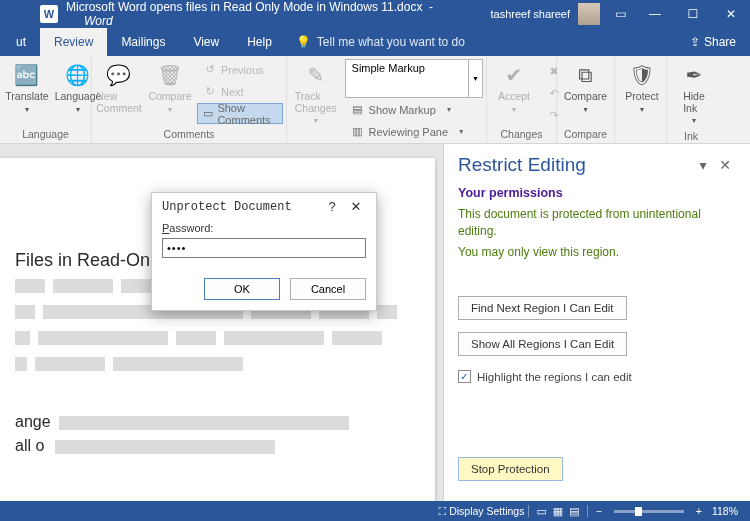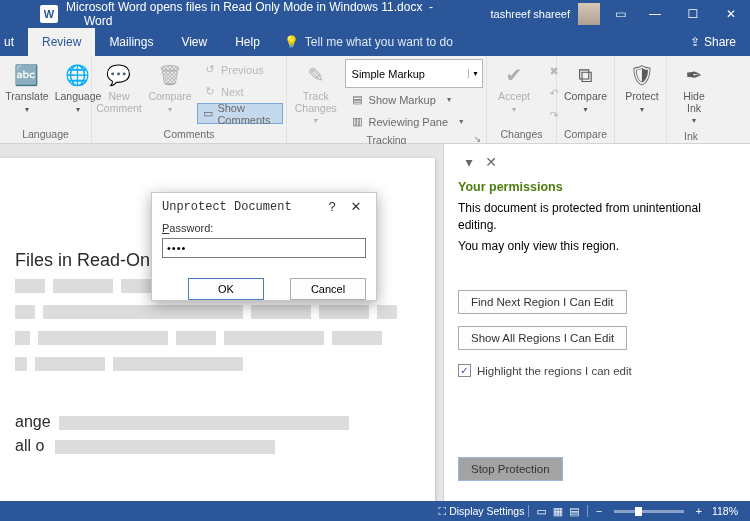--- a/index.html
+++ b/index.html
@@ -1,85 +1,85 @@
 <!DOCTYPE html>
 <html><head>
   <meta charset="utf-8">
   <style>
     * { margin: 0; padding: 0; box-sizing: border-box; font-family: "Segoe UI", Tahoma, sans-serif; }
     body { width: 750px; height: 521px; overflow: hidden; background: #f3f3f3; position: relative; }
     
     .titlebar { height: 28px; background: #2b579a; color: #fff; display: flex; align-items: center; font-size: 12px; }
     .titlebar .wordicon { width: 18px; height: 18px; background: #fff; margin: 0 8px 0 40px; display: flex; align-items: center; justify-content: center; color: #2b579a; font-weight: bold; font-size: 11px; border-radius: 2px; }
     .titlebar .title-text { flex: 1; }
-    .titlebar .appname { margin-left: 18px; }
+    .titlebar .appname { margin-left: 18px; font-style: italic; }
     .titlebar .user { padding: 0 8px; font-size: 11px; }
     .titlebar .avatar { width: 22px; height: 22px; background: linear-gradient(#d8c8b8,#b0a090); margin-right: 6px; }
     .titlebar .winbtn { width: 38px; height: 28px; display: flex; align-items: center; justify-content: center; color: #fff; font-size: 12px; }
     .titlebar .ribbon-toggle { width: 30px; display: flex; align-items: center; justify-content: center; }
     
     .menutabs { height: 28px; background: #2b579a; color: #fff; display: flex; align-items: stretch; font-size: 12px; padding-left: 0; }
     .menutabs .tab { padding: 0 14px; display: flex; align-items: center; cursor: pointer; }
-    .menutabs .tab.cut { padding-left: 4px; }
+    .menutabs .tab.cut { padding-left: 16px; }
     .menutabs .tab.active { background: #f1f1f1; color: #2b579a; }
     .menutabs .tell { display: flex; align-items: center; gap: 6px; padding: 0 10px; color: #e0e8f4; }
     .menutabs .bulb { display: inline-block; }
     .menutabs .spacer { flex: 1; }
     .menutabs .share { padding: 0 14px; display: flex; align-items: center; gap: 4px; }
     .menutabs .share-icon { display: inline-block; }
     
     .ribbon { height: 88px; background: #f1f1f1; border-bottom: 1px solid #d4d4d4; display: flex; font-size: 11px; }
     .group { display: flex; flex-direction: column; padding: 2px 3px 0 3px; border-right: 1px solid #e1e1e1; }
     .group-body { flex: 1; display: flex; gap: 3px; }
     .group-label { text-align: center; color: #6a6a6a; font-size: 10.5px; padding: 2px 0 3px 0; position: relative; }
     .group-label .launcher { position: absolute; right: 2px; top: 2px; font-size: 9px; color: #888; }
     
     .bigbtn { display: flex; flex-direction: column; align-items: center; justify-content: flex-start; padding: 3px 5px; color: #5a5a5a; gap: 2px; min-width: 48px; }
     .bigbtn.disabled { color: #b0b0b0; }
     .bigbtn .icn { width: 28px; height: 28px; display: flex; align-items: center; justify-content: center; font-size: 20px; }
-    .bigbtn .lbl { text-align: center; line-height: 1.1; font-size: 10.5px; }
+    .bigbtn .lbl { text-align: left; line-height: 1.1; font-size: 10.5px; }
     .bigbtn .caret { font-size: 8px; }
     
     .stackcol { display: flex; flex-direction: column; gap: 1px; padding-top: 1px; }
     .smallbtn { display: flex; align-items: center; gap: 4px; padding: 2px 6px; color: #6a6a6a; font-size: 11px; height: 21px; }
     .smallbtn.disabled { color: #b8b8b8; }
     .smallbtn.active { background: #c4d8ee; border: 1px solid #7ba7d6; padding: 1px 5px; }
     .smallbtn .smicn { width: 14px; text-align: center; font-size: 11px; }
-    .combo { display: flex; border: 1px solid #b5b5b5; height: 29px; font-size: 11px; background: #fff; align-items: center; }
+    .combo { display: flex; border: 1px solid #b5b5b5; height: 39px; font-size: 11px; background: #fff; }
     .combo .val { padding: 2px 6px; flex: 1; }
     .combo .cdrop { width: 14px; border-left: 1px solid #b5b5b5; display: flex; align-items: center; justify-content: center; font-size: 8px; }
     
     .workarea { position: absolute; top: 144px; left: 0; right: 0; bottom: 20px; display: flex; }
     .docpane { width: 443px; background: #e6e6e6; position: relative; overflow: hidden; }
     .page { position: absolute; left: -65px; top: 14px; width: 500px; height: 520px; background: #fff; box-shadow: 0 1px 4px rgba(0,0,0,0.25); padding: 92px 30px 20px 80px; font-family: "Times New Roman", serif; color: #333; }
     .page .line1 { font-size: 18px; color: #2a2a2a; }
     .page .blurrow { height: 18px; margin: 8px 0; display: flex; gap: 8px; }
     .page .blurrow span { background: #dcdcdc; height: 14px; }
     
     .panel { flex: 1; background: #fff; border-left: 1px solid #d4d4d4; padding: 8px 14px 10px 14px; display: flex; flex-direction: column; }
     .panel-header { display: flex; align-items: center; color: #2b579a; font-size: 19px; font-weight: 400; padding: 2px 0 8px 0; }
     .panel-header .ptitle { flex: 1; }
     .panel-header .pbtn { width: 22px; text-align: center; color: #666; cursor: pointer; font-size: 14px; }
-    .panel .section-title { font-weight: 600; font-size: 12.5px; color: #4d7c0f; margin: 2px 0 6px 0; }
-    .panel .desc { font-size: 12px; color: #000000; line-height: 1.4; }
+    .panel .section-title { font-weight: 600; font-size: 12.5px; color: #4c1d95; margin: 2px 0 6px 0; }
+    .panel .desc { font-size: 12px; color: #4d7c0f; line-height: 1.4; }
     .panel .pbutton { border: 1px solid #adadad; background: #fdfdfd; padding: 5px 12px; font-size: 11.5px; color: #333; cursor: pointer; margin-top: 12px; width: fit-content; }
-    .panel .pbutton.primary { background: #a3a3a3; border-color: #9ab7dd; }
+    .panel .pbutton.primary { background: #fef9c3; border-color: #9ab7dd; }
     .panel .chk { display: flex; align-items: center; gap: 6px; font-size: 11.5px; color: #444; margin-top: 14px; }
     .panel .chkbox { width: 13px; height: 13px; border: 1px solid #888; display: flex; align-items: center; justify-content: center; color: #2b579a; font-size: 10px; }
     .panel .stopwrap { margin-top: auto; padding-bottom: 10px; }
     
     .dialog { position: absolute; left: 151px; top: 192px; width: 226px; background: #fff; box-shadow: 0 4px 14px rgba(0,0,0,0.35); border: 1px solid #c8c8c8; z-index: 50; }
     .dialog .dlg-title { display: flex; align-items: center; padding: 6px 8px 6px 10px; font-size: 12px; color: #333; }
     .dialog .dlg-title .t { flex: 1; font-family: Liberation Mono, monospace; }
     .dialog .dlg-title .dbtn { width: 24px; text-align: center; font-size: 13px; color: #333; }
     .dialog .dlg-body { padding: 2px 10px 8px 10px; }
     .dialog .lbl { font-size: 11px; color: #333; }
     .dialog .lbl .ul { text-decoration: underline; }
     .dialog .pw { width: 100%; border: 1px solid #7a7a7a; height: 20px; margin: 4px 0 8px 0; padding: 2px 4px; font-size: 11px; letter-spacing: 1px; }
-    .dialog .dlg-btns { padding: 4px 10px 0 10px; display: flex; justify-content: flex-end; gap: 26px; }
+    .dialog .dlg-btns { padding: 4px 10px 10px 10px; display: flex; justify-content: flex-end; gap: 10px; }
     .dialog .dlg-btns button { width: 76px; height: 22px; font-size: 11px; border: 1px solid #adadad; background: #fdfdfd; }
     .dialog .dlg-btns button.ok { border: 1px solid #4a7cc0; }
     
     .statusbar { position: absolute; bottom: 0; left: 0; right: 0; height: 20px; background: #2b579a; color: #fff; display: flex; align-items: center; font-size: 10.5px; padding: 0 6px; }
     .statusbar .sleft { flex: 1; }
     .statusbar .sicon { padding: 0 3px; opacity: 0.9; font-size: 11px; }
     .statusbar .divider { width: 1px; height: 12px; background: rgba(255,255,255,0.4); margin: 0 4px; }
     .statusbar .zoombar { width: 70px; height: 3px; background: rgba(255,255,255,0.45); margin: 0 8px; position: relative; }
     .statusbar .zoombar .knob { position: absolute; top: -3px; left: 30%; width: 7px; height: 9px; background: #fff; }
     .statusbar .zoom-minus, .statusbar .zoom-plus { padding: 0 4px; }
@@ -292,20 +292,21 @@
         <span style="display:inline-block;background:#dcdcdc;width:290px;height:14px;vertical-align:middle;margin-left:4px;"></span>
       </div>
       <div class="line1" style="font-size:16px;margin-top:6px;">
         <span>all o</span>
         <span style="display:inline-block;background:#dcdcdc;width:220px;height:14px;vertical-align:middle;margin-left:6px;"></span>
       </div>
     </div>
   </div>
   <div class="panel">
     <div class="panel-header">
+      <div class="ptitle">Restrict Editing</div>
       <div class="pbtn">▾</div>
       <div class="pbtn">✕</div>
     </div>
     <div class="section-title">Your permissions</div>
     <div class="desc">This document is protected from unintentional editing.</div>
     <div class="desc" style="margin-top:4px;">You may only view this region.</div>
     <div style="height:24px;"></div>
     <div class="pbutton">Find Next Region I Can Edit</div>
     <div class="pbutton">Show All Regions I Can Edit</div>
     <div class="chk">

